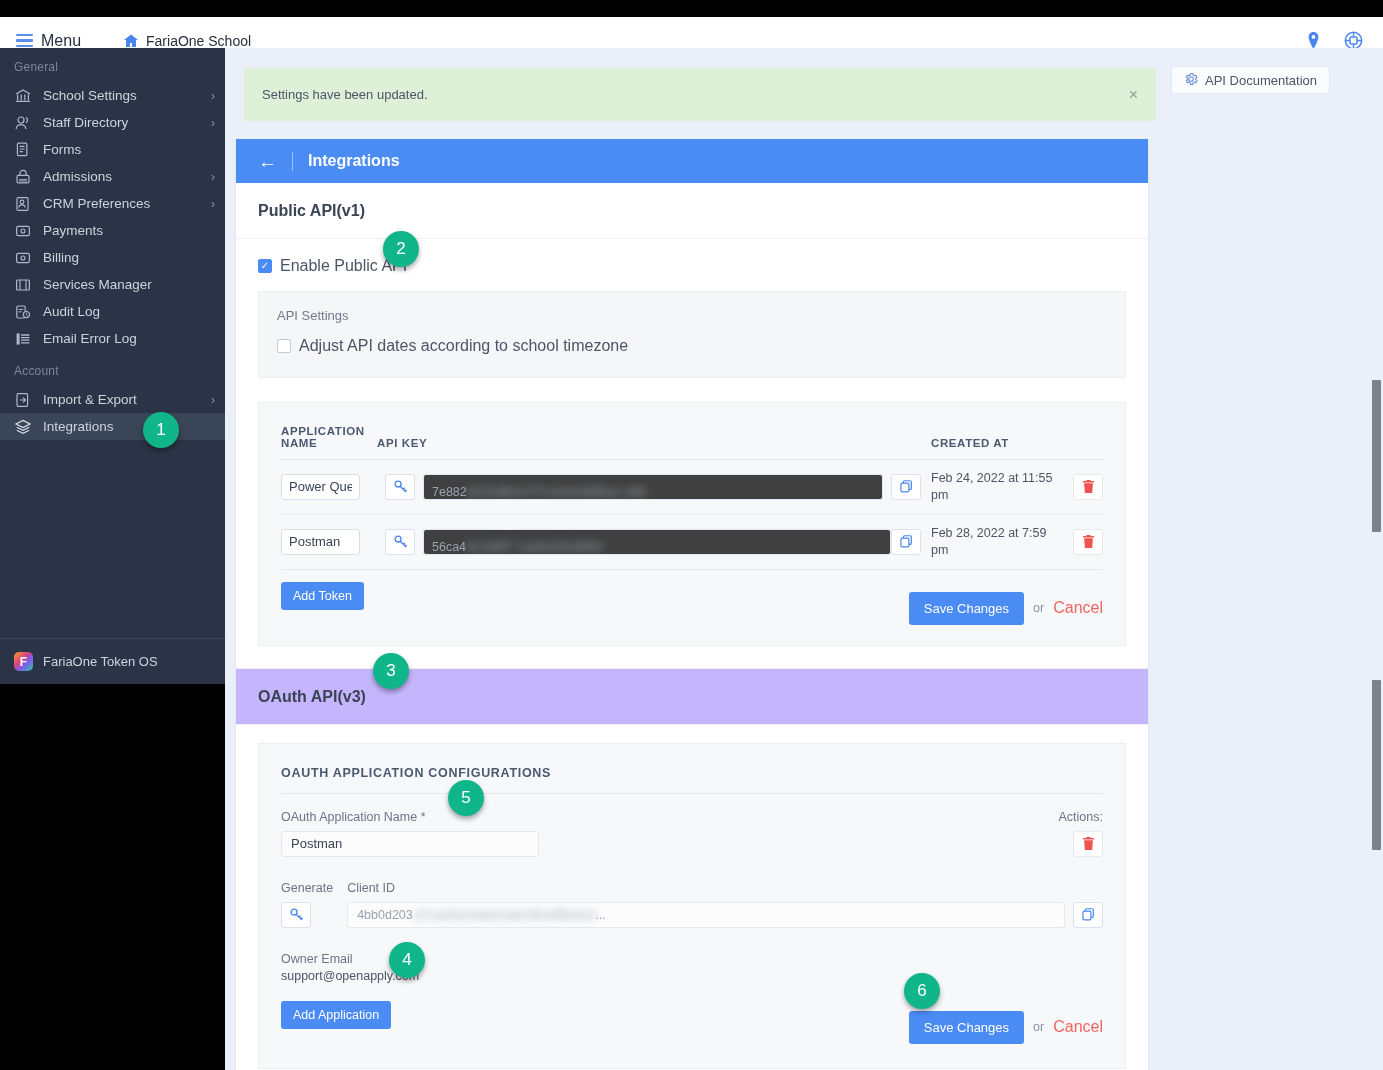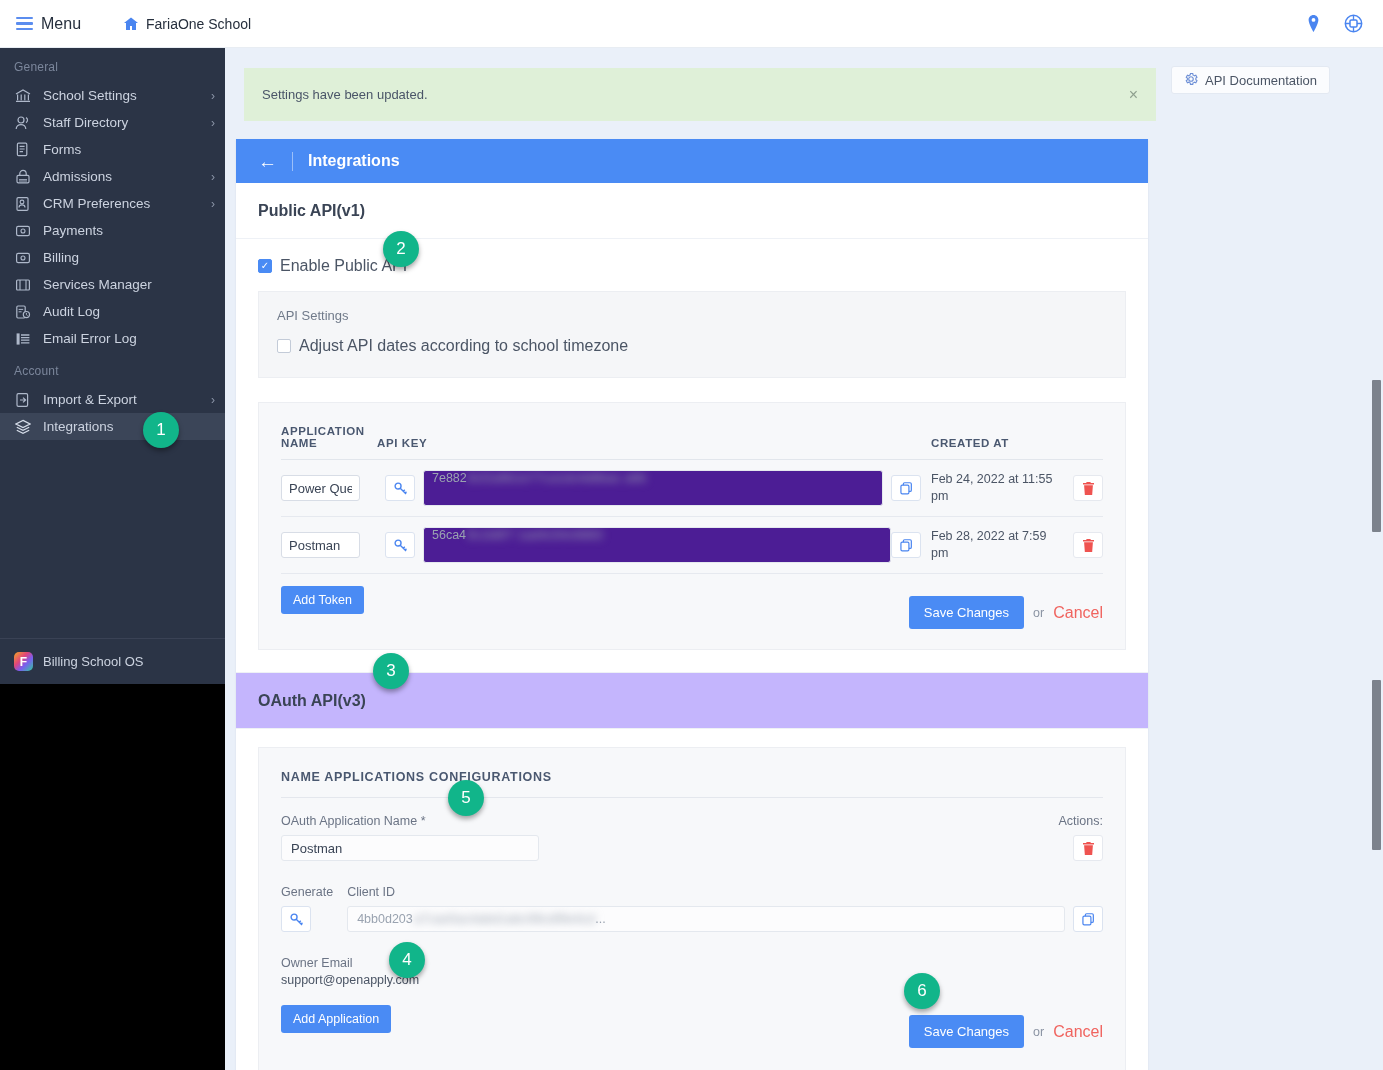--- a/index.html
+++ b/index.html
@@ -6,21 +6,21 @@
   html, body {
     width: 1383px; height: 1070px;
     font-family: "Liberation Sans", sans-serif;
     background: #000;
     overflow: hidden;
   }
   #root { position: relative; width: 1383px; height: 1070px; background:#000; }
 
   
   .topbar {
-    position: absolute; left: 0; top: 0; width: 1383px; height: 48px;
+    position: absolute; left: 0; top: 17px; width: 1383px; height: 48px;
     background: #ffffff; display: flex; align-items: center;
     border-bottom: 1px solid #e8edf3;
   }
   .menu-btn { display: flex; align-items: center; gap: 8px; margin-left: 16px; cursor: pointer; }
   .hamburger { display: inline-flex; flex-direction: column; gap: 3px; }
   .hamburger i { display:block; width: 17px; height: 2.5px; background: #5b8def; border-radius: 1px; }
   .menu-label { font-size: 16px; color: #262f3d; }
   .school-link { display:flex; align-items:center; gap:7px; margin-left: 42px; cursor:pointer; }
   .school-label { font-size: 14px; color: #262f3d; }
   .topbar-right { margin-left: auto; display: flex; align-items: center; gap: 22px; margin-right: 20px; }
@@ -121,22 +121,22 @@
     font-size: 13px; color: #3a4455; padding: 0 7px; width: 79px; outline: none;
     font-family: "Liberation Sans", sans-serif;
   }
   .iconbtn {
     width: 30px; height: 26px; border: 1px solid #dbe3f0; border-radius: 3px;
     background: #fff; display: inline-flex; align-items: center; justify-content: center;
     cursor: pointer; color: #4a85f0;
   }
   .iconbtn.danger { color: #ef5350; border-color: #e6e9ef; }
   .keyfield {
-    position: relative; height: 36px; border: 1px solid #e4e8ee; border-radius: 3px;
-    background: #4c1d95; display: flex; align-items: flex-start; padding: 0 8px;
+    position: relative; height: 26px; border: 1px solid #e4e8ee; border-radius: 3px;
+    background: #404040; display: flex; align-items: flex-end; padding: 0 8px;
     font-size: 12.5px; color: #9aa3b0; overflow: hidden;
   }
   .blur { filter: blur(4px); color:#9aa3b0; margin-left:1px; letter-spacing:.3px; }
   .created { font-size: 12.5px; color: #4b5565; line-height: 1.35; }
 
   .btn-blue {
     background: #4a8bf4; color: #fff; border: 0; border-radius: 3px;
     font-size: 12.5px; padding: 7px 12px; cursor: pointer;
     font-family: "Liberation Sans", sans-serif;
   }
@@ -332,21 +332,21 @@
             <svg width="16" height="16" viewBox="0 0 16 16">
               <path d="M8 1.4 15 5 8 8.6 1 5z" fill="none" stroke="#d6dde9" stroke-width="1.2"></path>
               <path d="M1.8 8.2 8 11.3l6.2-3.1M1.8 11.2 8 14.3l6.2-3.1" fill="none" stroke="#d6dde9" stroke-width="1.2"></path>
             </svg>
           </span>
           <span>Integrations</span>
         </div>
       </div>
     <div class="side-foot">
       <span class="foot-logo">F</span>
-      <span class="foot-label">Billing School OS</span>
+      <span class="foot-label">FariaOne Token OS</span>
     </div>
   </div>
 
   <div class="canvas">
     <div class="content">
 
       <div class="alert">
         <span>Settings have been updated.</span>
         <span class="x">×</span>
       </div>
@@ -470,21 +470,21 @@
               <span class="or-txt">or</span>
               <span class="cancel-link">Cancel</span>
             </div>
           </div>
         </div>
 
         <div class="sect-title" style="border-top:1px solid #eef1f6;background:#c4b5fd;">OAuth API(v3)</div>
 
         <div class="sect-body">
           <div class="oauth-box">
-            <div class="oauth-head">NAME APPLICATIONS CONFIGURATIONS</div>
+            <div class="oauth-head">OAUTH APPLICATION CONFIGURATIONS</div>
 
             <div style="display:flex;align-items:flex-start;margin-top:16px;">
               <div style="flex:1">
                 <div class="fld-lbl">OAuth Application Name *</div>
                 <input class="ghost-input" style="margin-top: 7px;" value="Postman">
               </div>
               <div style="text-align:right;min-width:60px">
                 <div class="fld-lbl">Actions:</div>
                 <span class="iconbtn danger" style="margin-top:7px">
                   <svg width="11" height="13" viewBox="0 0 12 14">

